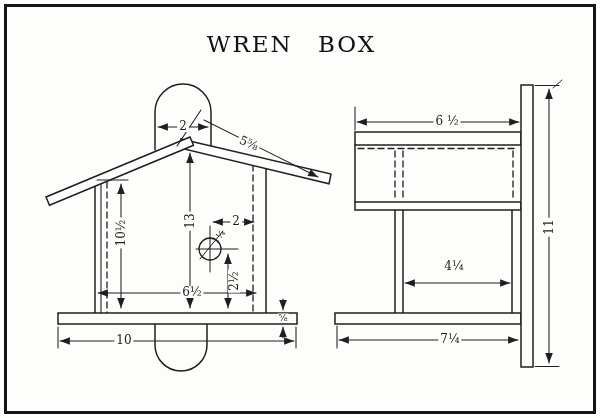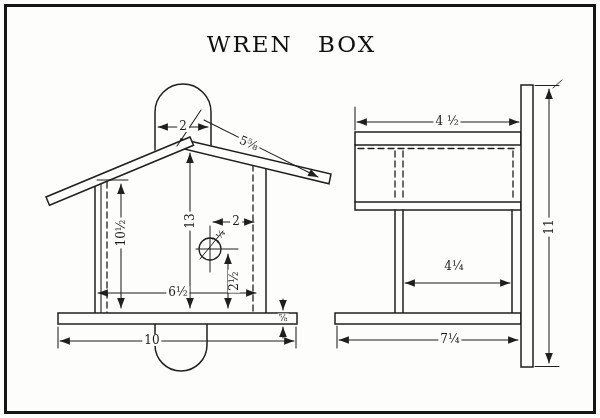--- a/index.html
+++ b/index.html
@@ -114,21 +114,21 @@
 
   <div class="title">WREN BOX</div>
 
   <span class="dim" style="left:183px;top:126px">2</span>
   <span class="dim rotroof" style="left:249px;top:143px">5⅝</span>
   <span class="dim rotccw" style="left:121px;top:233px">10½</span>
   <span class="dim rotccw" style="left:190px;top:221px">13</span>
   <span class="dim" style="left:236px;top:221px">2</span>
   <span class="dim small rothole" style="left:219px;top:237px">1¼</span>
   <span class="dim rotccw" style="left:234px;top:281px">2½</span>
-  <span class="dim" style="left:178px;top:292px">6½</span>
-  <span class="dim" style="left:152px;top:340px">10</span>
+  <span class="dim" style="left:192px;top:292px">6½</span>
+  <span class="dim" style="left:124px;top:340px">10</span>
   <span class="dim small" style="left:283px;top:318px">⅝</span>
 
-  <span class="dim" style="left:447px;top:121px">4 ½</span>
+  <span class="dim" style="left:447px;top:121px">6 ½</span>
   <span class="dim" style="left:454px;top:266px">4¼</span>
   <span class="dim" style="left:450px;top:339px">7¼</span>
   <span class="dim rotccw" style="left:549px;top:227px">11</span>
 </div>
 
 </body></html>

